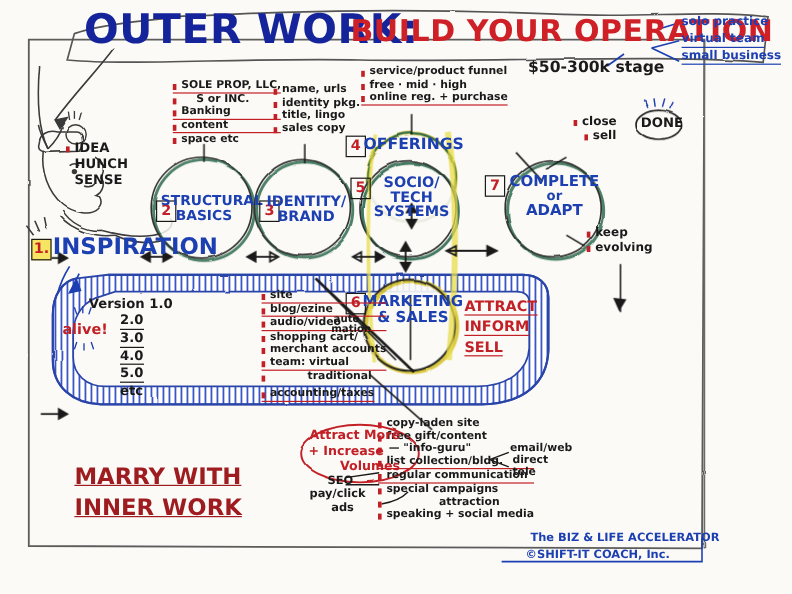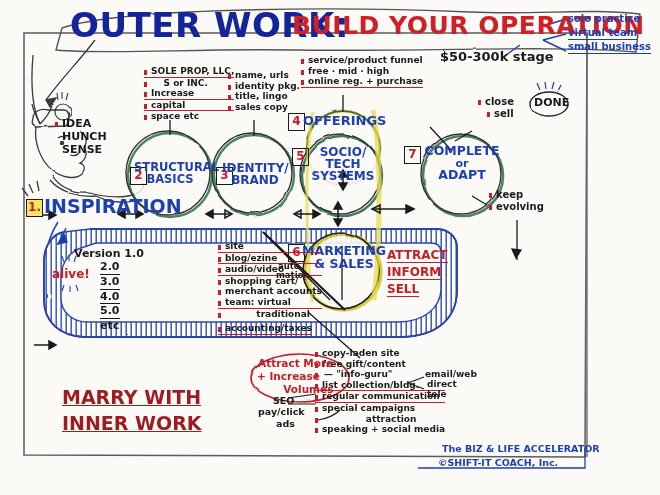--- a/index.html
+++ b/index.html
@@ -250,22 +250,22 @@
   <div class="lbl blk hand" style="left:62px;top:118px;font-size:11px;">IDEA</div>
   <div class="lbl blk hand" style="left:62px;top:131px;font-size:11px;">HUNCH</div>
   <div class="lbl blk hand" style="left:62px;top:144px;font-size:11px;">SENSE</div>
 
   <div class="numbox ylw" style="left:26px;top:199px;">1.</div>
   <div class="lbl hand" style="left:44px;top:197px;font-size:19px;color:#1c3fb2;">INSPIRATION</div>
 
   <div class="bullet-list" style="left:144px;top:66px;font-size:9px;">
     <span class="li hand blk ul">SOLE PROP, LLC,</span>
     <span class="li hand blk" style="padding-left:7px;">    S or INC.</span>
-    <span class="li hand blk ul">Increase</span>
-    <span class="li hand blk ul">capital</span>
+    <span class="li hand blk ul">Banking</span>
+    <span class="li hand blk ul">content</span>
     <span class="li hand blk">space etc</span>
   </div>
 
   <div class="bullet-list" style="left:228px;top:70px;font-size:9px;">
     <span class="li hand blk">name, urls</span>
     <span class="li hand blk">identity pkg.</span>
     <span class="li hand blk">title, lingo</span>
     <span class="li hand blk">sales copy</span>
   </div>
 

